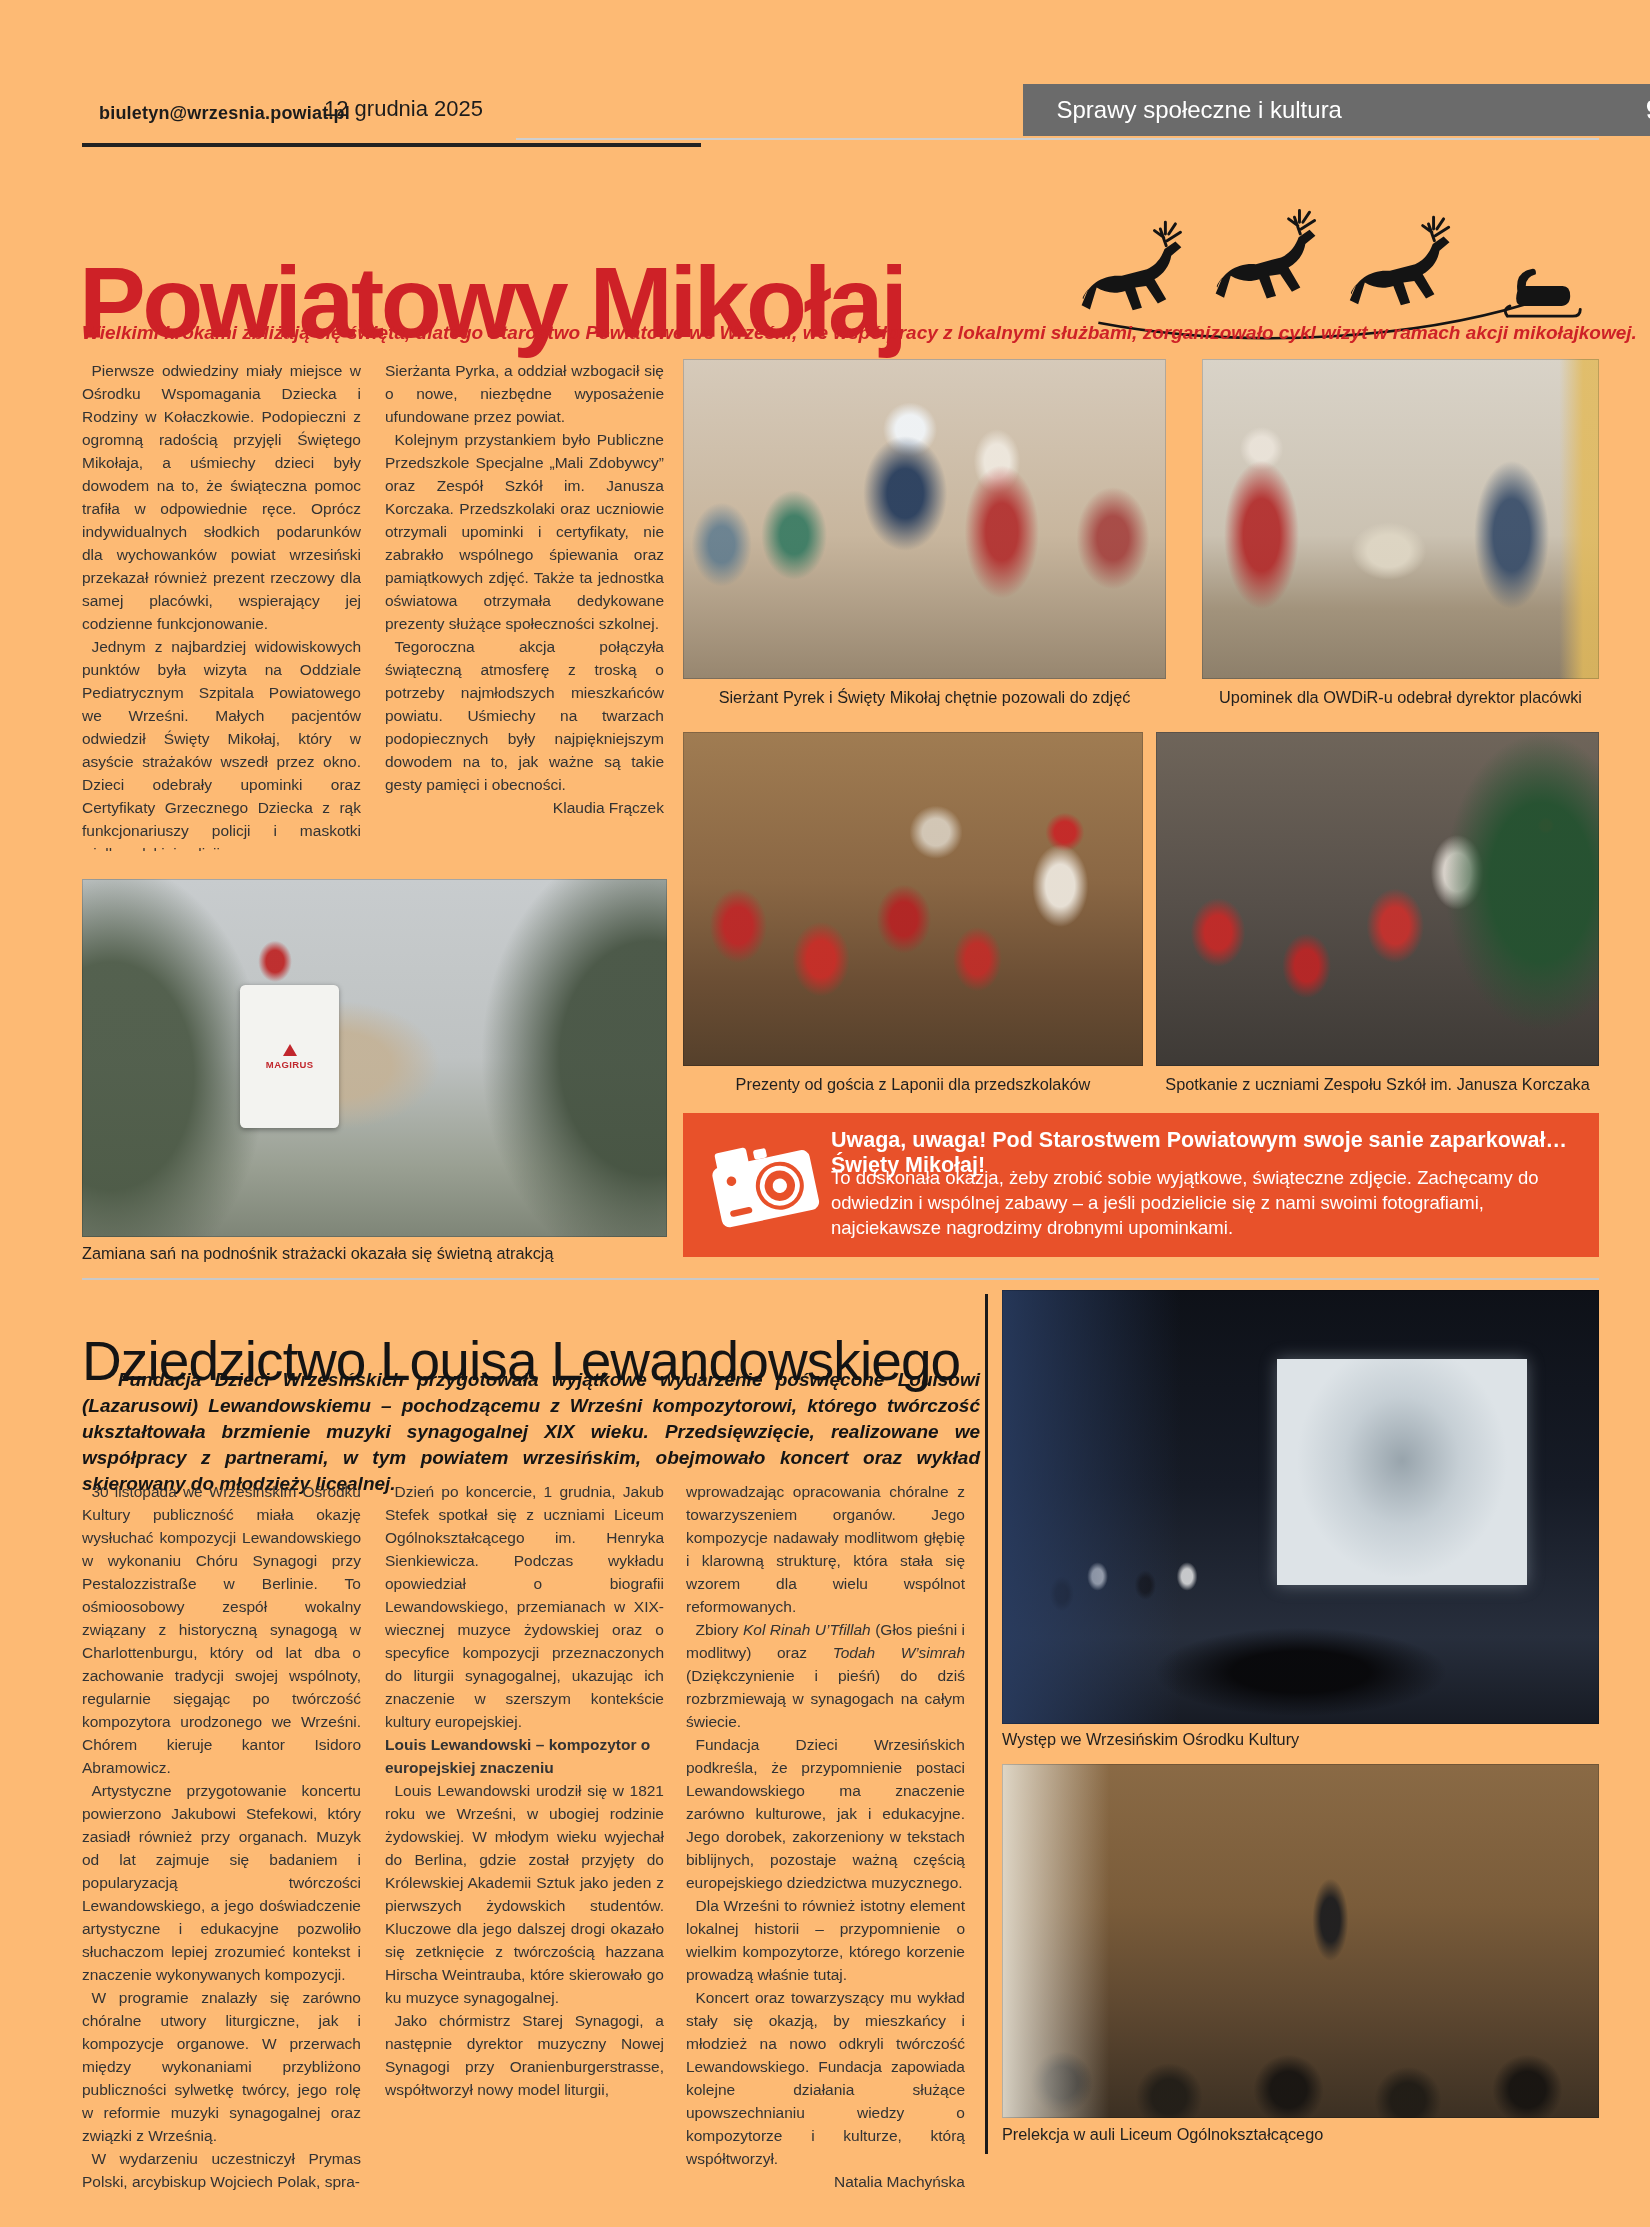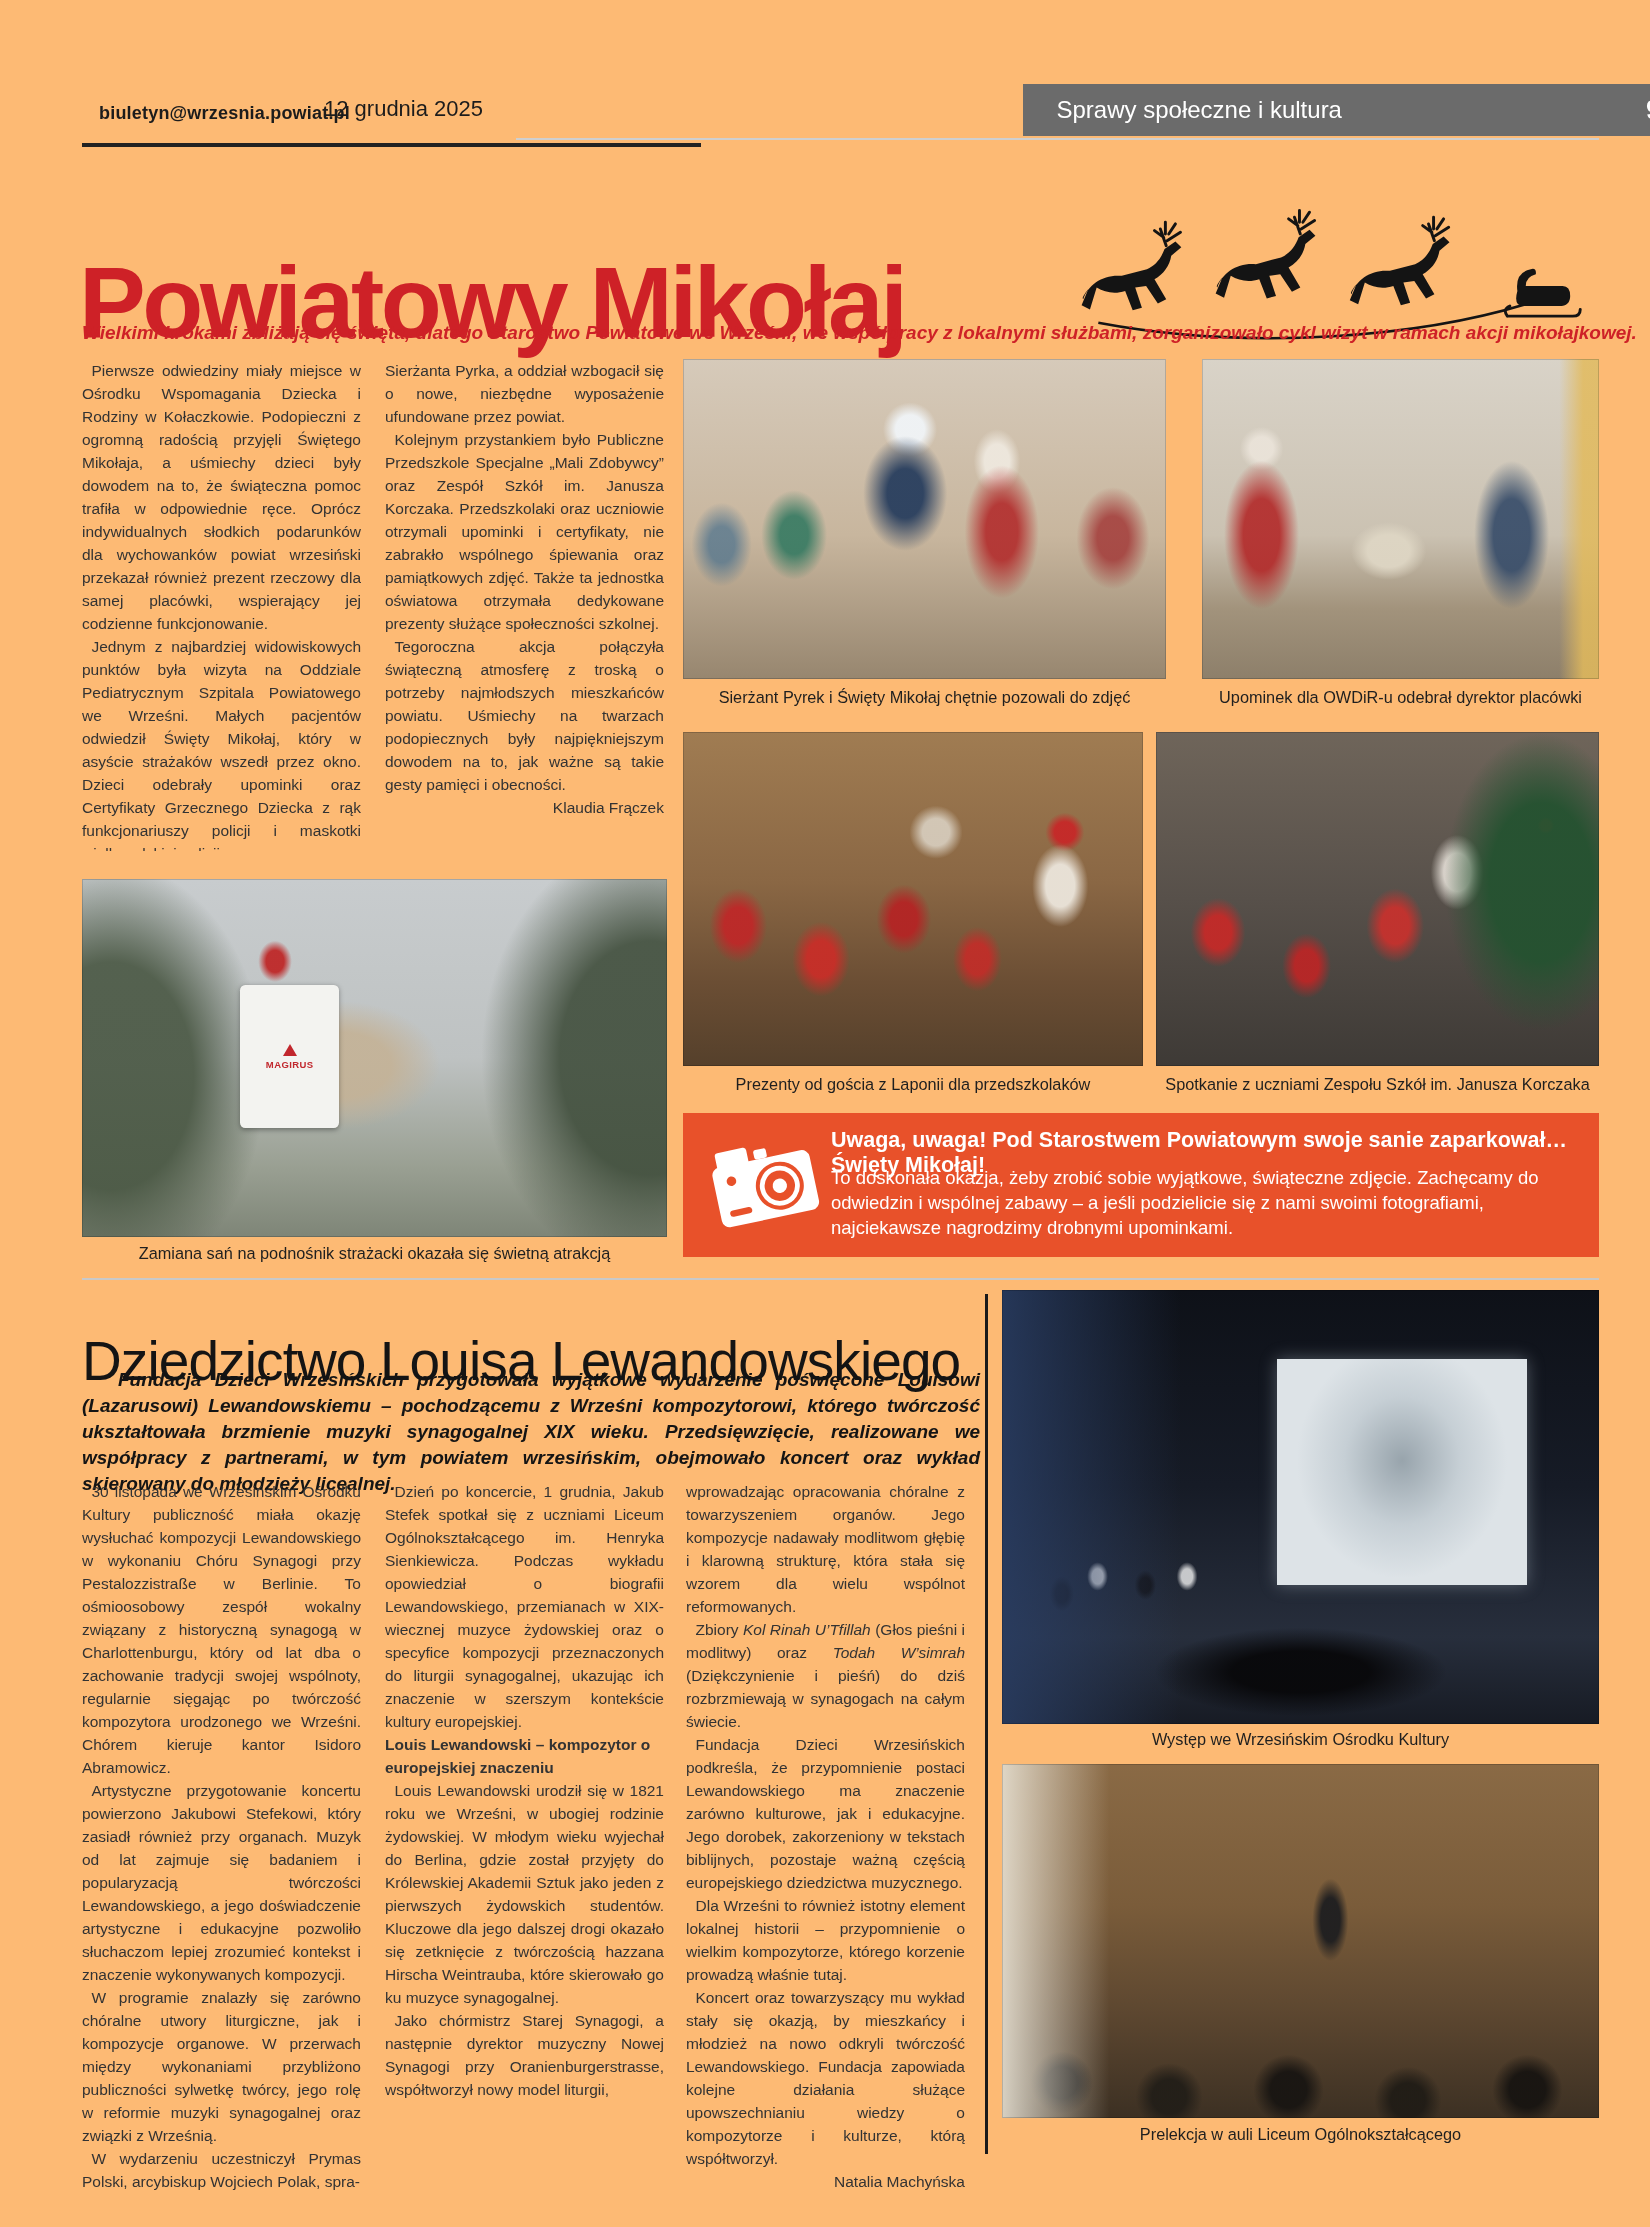--- a/index.html
+++ b/index.html
@@ -31,21 +31,21 @@
   .byline{text-align:right;font-weight:normal;}
   .subhead{font-weight:bold;text-align:left;}
   .it{font-style:italic;}
   .a1c1{left:82px;top:359px;width:279px;height:492px;}
   .a1c2{left:385px;top:359px;width:279px;height:492px;}
 
   
   .ph{position:absolute;overflow:hidden;box-shadow:inset 0 0 0 0.9px rgba(0,0,0,.18);}
   .cap{position:absolute;font-size:16.3px;color:#1f1f1f;}
   .cap.center{text-align:center;}
-  .cap.right{text-align:center;}
+  .cap.right{text-align:left;}
 
   #ph1{left:683px;top:359px;width:483px;height:320px;background:
     radial-gradient(60px 82px at 46% 42%, rgba(40,62,94,.95) 30%, rgba(40,62,94,0) 70%),
     radial-gradient(36px 36px at 47% 22%, rgba(240,244,247,.95) 40%, rgba(240,244,247,0) 75%),
     radial-gradient(53px 95px at 66% 54%, rgba(178,44,44,.9) 30%, rgba(178,44,44,0) 70%),
     radial-gradient(31px 43px at 65% 32%, rgba(238,232,222,.95) 40%, rgba(238,232,222,0) 75%),
     radial-gradient(47px 64px at 23% 55%, rgba(44,118,94,.85) 30%, rgba(44,118,94,0) 70%),
     radial-gradient(43px 60px at 8% 58%, rgba(70,110,140,.7) 30%, rgba(70,110,140,0) 70%),
     radial-gradient(52px 73px at 89% 56%, rgba(160,50,50,.8) 30%, rgba(160,50,50,0) 70%),
     linear-gradient(180deg,#d6caba 0%,#c8b69e 55%,#97866f 100%);}

